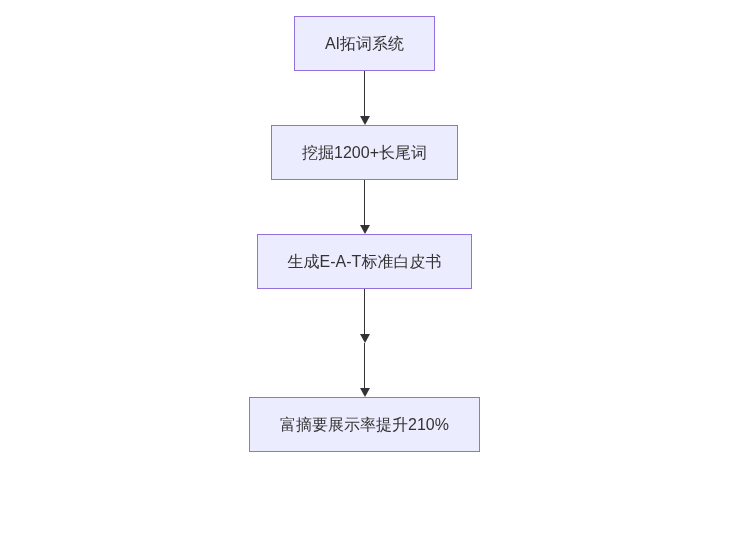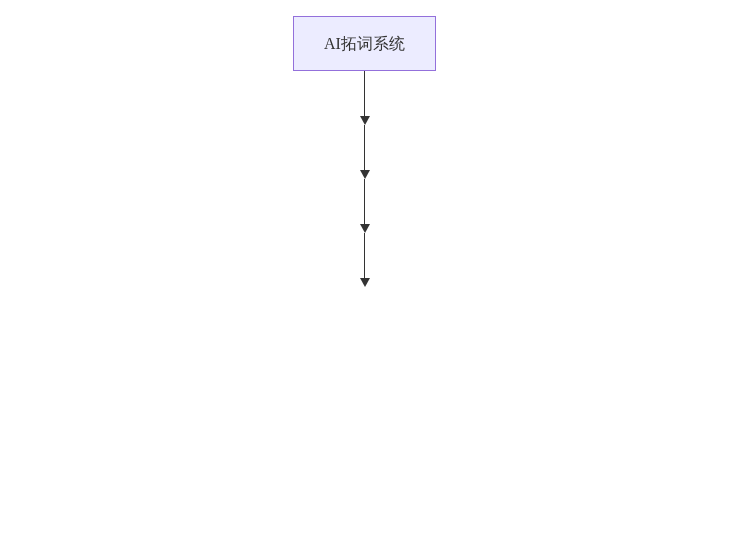--- a/index.html
+++ b/index.html
@@ -6,21 +6,21 @@
     margin: 0;
     padding: 0;
     background: #ffffff;
   }
   .canvas {
     position: relative;
     width: 729px;
     height: 535px;
     background: #ffffff;
     overflow: hidden;
-    font-family: Liberation Serif, serif;
+    font-family: Liberation Sans, sans-serif;
   }
   .flow {
     position: absolute;
     top: 16px;
     left: 0;
     width: 100%;
     display: flex;
     flex-direction: column;
     align-items: center;
   }
@@ -64,33 +64,36 @@
 <div class="canvas">
   <div class="flow">
 
     <div class="node">AI拓词系统</div>
 
     <div class="arrow">
       <div class="arrow-line"></div>
       <div class="arrow-head"></div>
     </div>
 
+    <div class="node">挖掘1200+长尾词</div>
+
+    <div class="arrow">
+      <div class="arrow-line"></div>
+      <div class="arrow-head"></div>
+    </div>
+
+    <div class="node">生成E-A-T标准白皮书</div>
 
     <div class="arrow">
       <div class="arrow-line"></div>
       <div class="arrow-head"></div>
     </div>
 
 
     <div class="arrow">
       <div class="arrow-line"></div>
       <div class="arrow-head"></div>
     </div>
 
-
-    <div class="arrow">
-      <div class="arrow-line"></div>
-      <div class="arrow-head"></div>
-    </div>
-
+    <div class="node">富摘要展示率提升210%</div>
 
   </div>
 </div>
 
 </body></html>

